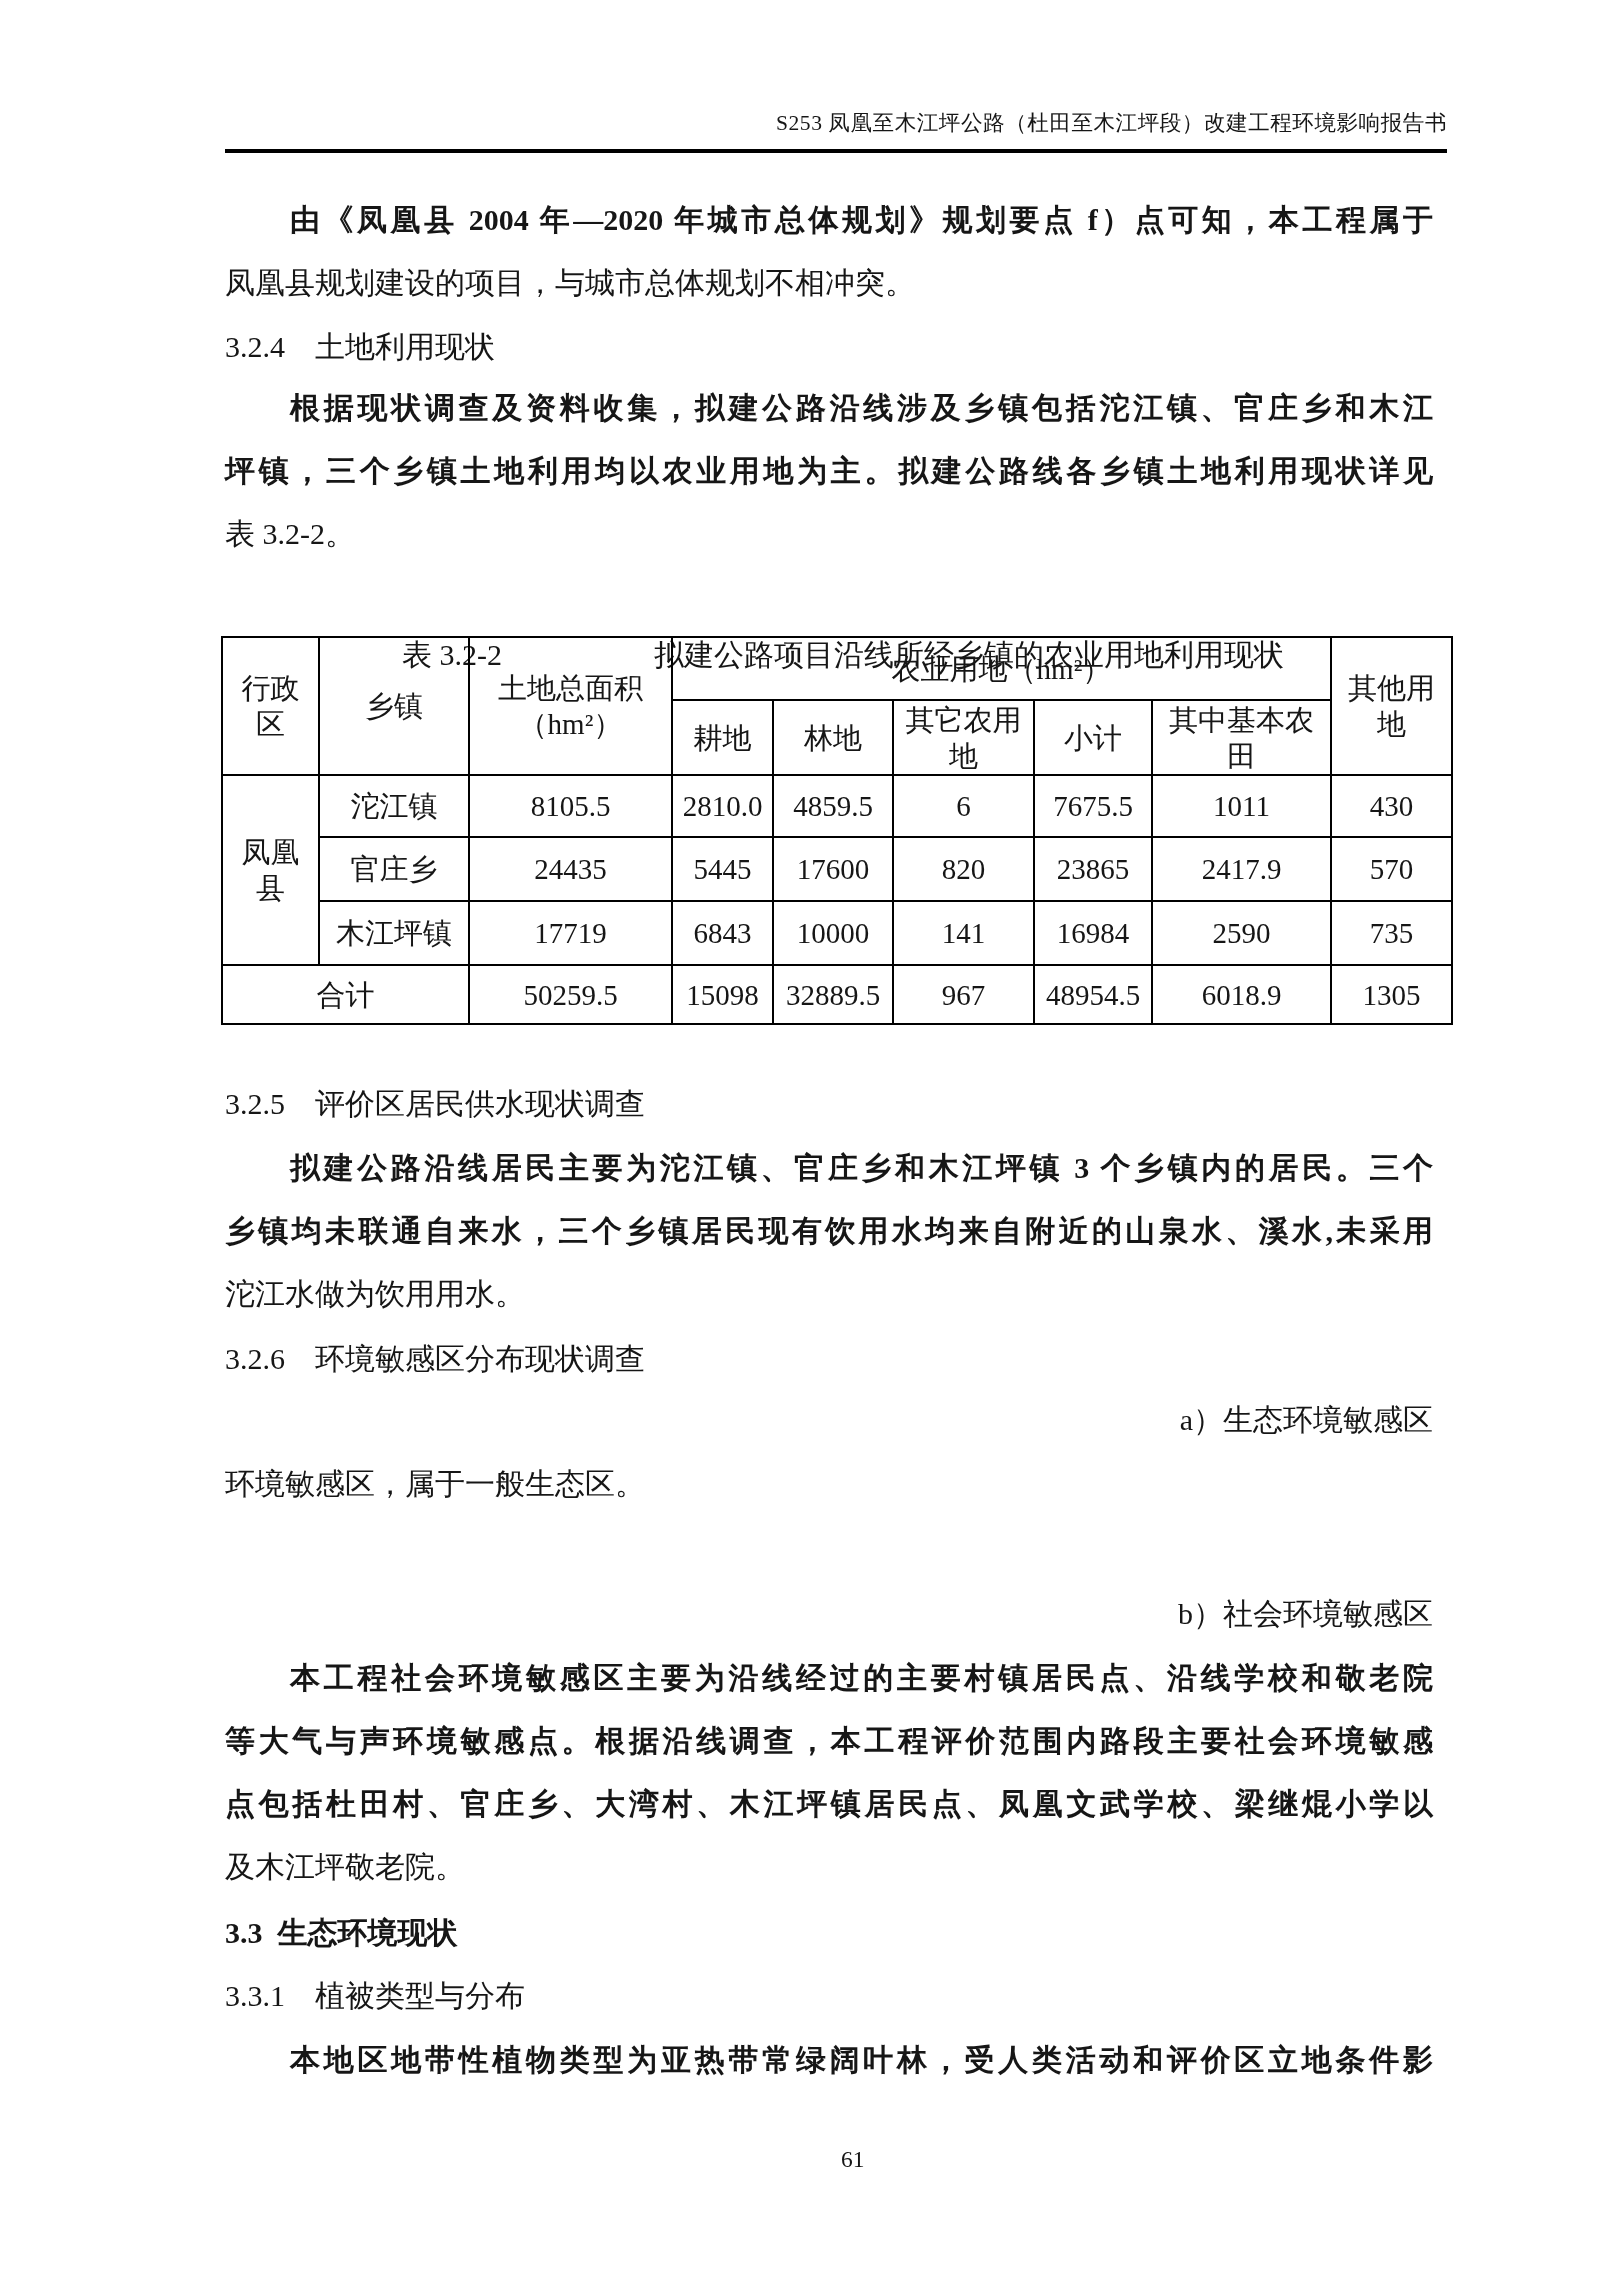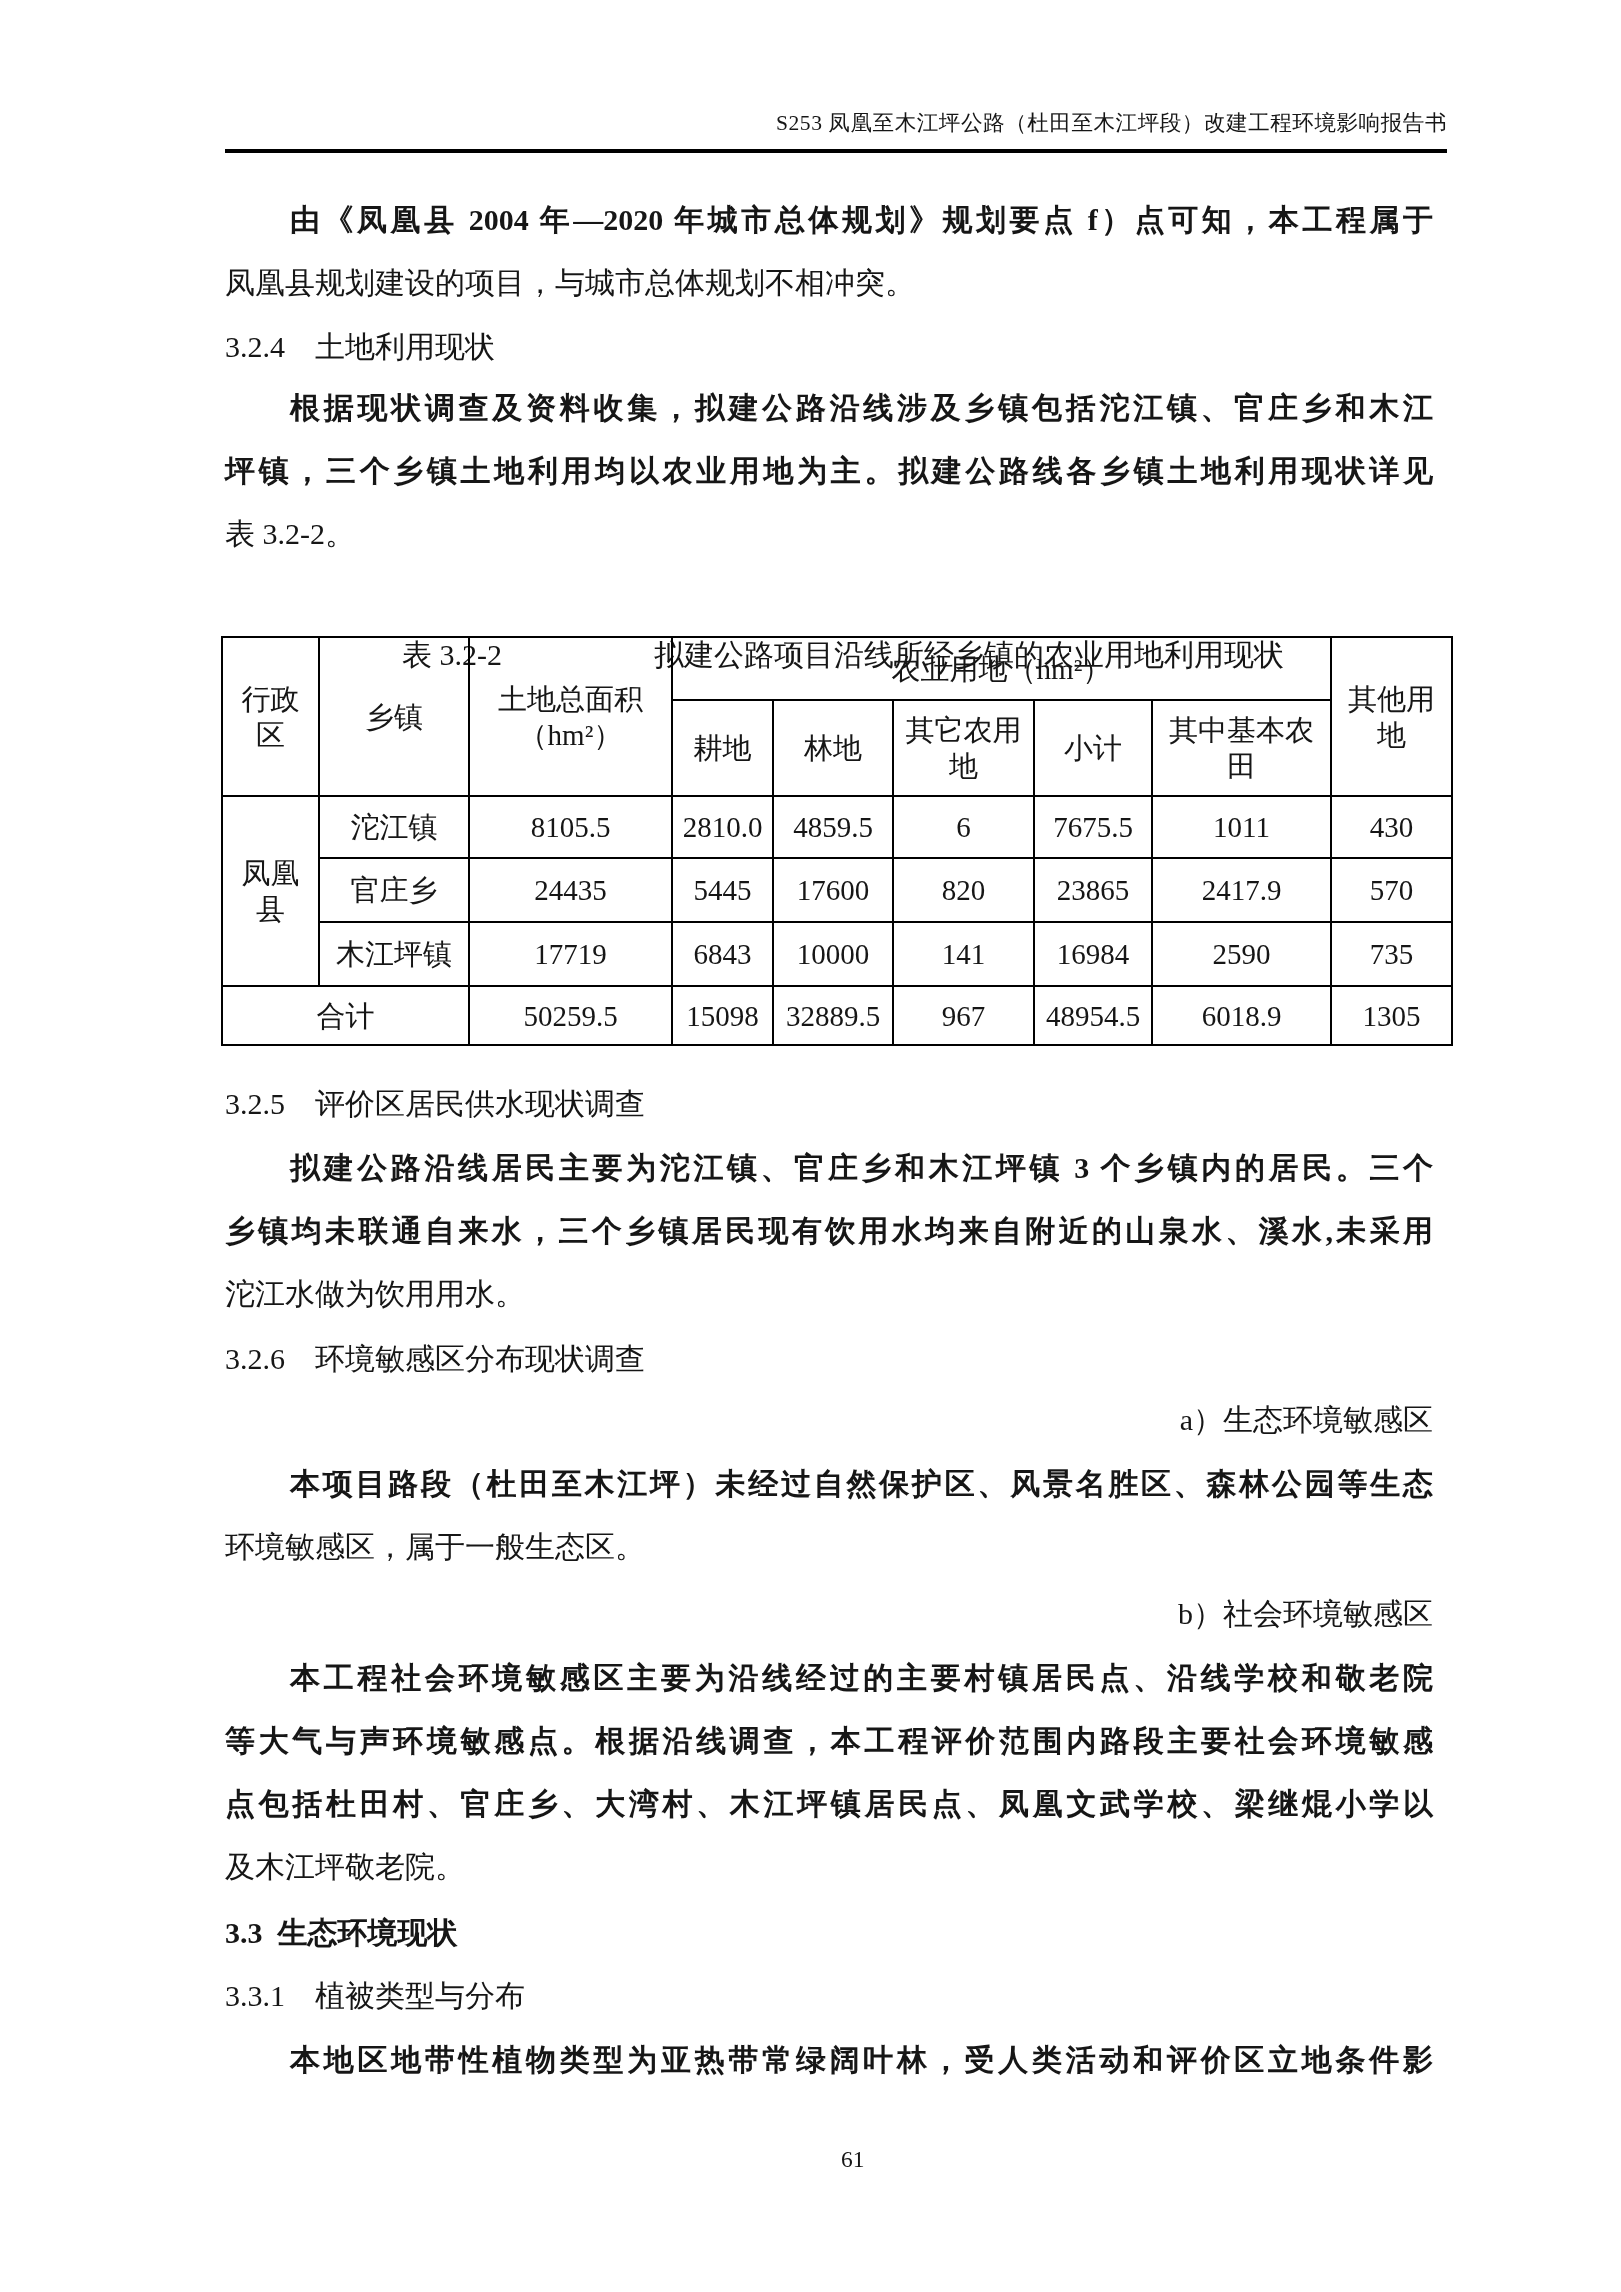--- a/index.html
+++ b/index.html
@@ -31,21 +31,21 @@
   }
   .dtable td{
     border:2px solid #000;
     font-size:29px;line-height:36px;
     text-align:center;vertical-align:middle;
     white-space:pre-line;
     padding:0;
     font-weight:normal;
   }
   tr.hr1{height:63px;}
-  tr.hr2{height:96px;margin-top:32px;}
+  tr.hr2{height:75px;margin-top:32px;}
   tr.dr1{height:62px;}
   tr.dr2{height:64px;}
   tr.dr3{height:64px;}
   tr.tr-total{height:59px;padding-left:48px;}
   .pagenum{left:841px;top:2145px;width:78px;text-align:left;font-size:23.5px;line-height:29px;}
 </style>
 </head>
 <body>
 
 <div class="abs pheader">S253 凤凰至木江坪公路（杜田至木江坪段）改建工程环境影响报告书</div>
@@ -156,21 +156,20 @@
   <div class="line">沱江水做为饮用用水。</div>
 </div>
 
 <div class="abs tblock" style="top:1327px">
   <div class="line">3.2.6　环境敏感区分布现状调查</div>
 </div>
 <div class="abs tblock" style="top:1388px">
   <div class="line indent">a）生态环境敏感区</div>
 </div>
 <div class="abs tblock" style="top:1452px">
-  <div class="line just indent">本项目路段（杜田至木江坪）未经过自然保护区、风景名胜区、森林公园等生态</div>
   <div class="line">环境敏感区，属于一般生态区。</div>
 </div>
 <div class="abs tblock" style="top:1582px">
   <div class="line indent">b）社会环境敏感区</div>
 </div>
 <div class="abs tblock" style="top:1646px">
   <div class="line just indent">本工程社会环境敏感区主要为沿线经过的主要村镇居民点、沿线学校和敬老院</div>
   <div class="line just">等大气与声环境敏感点。根据沿线调查，本工程评价范围内路段主要社会环境敏感</div>
   <div class="line just">点包括杜田村、官庄乡、大湾村、木江坪镇居民点、凤凰文武学校、梁继焜小学以</div>
   <div class="line">及木江坪敬老院。</div>

